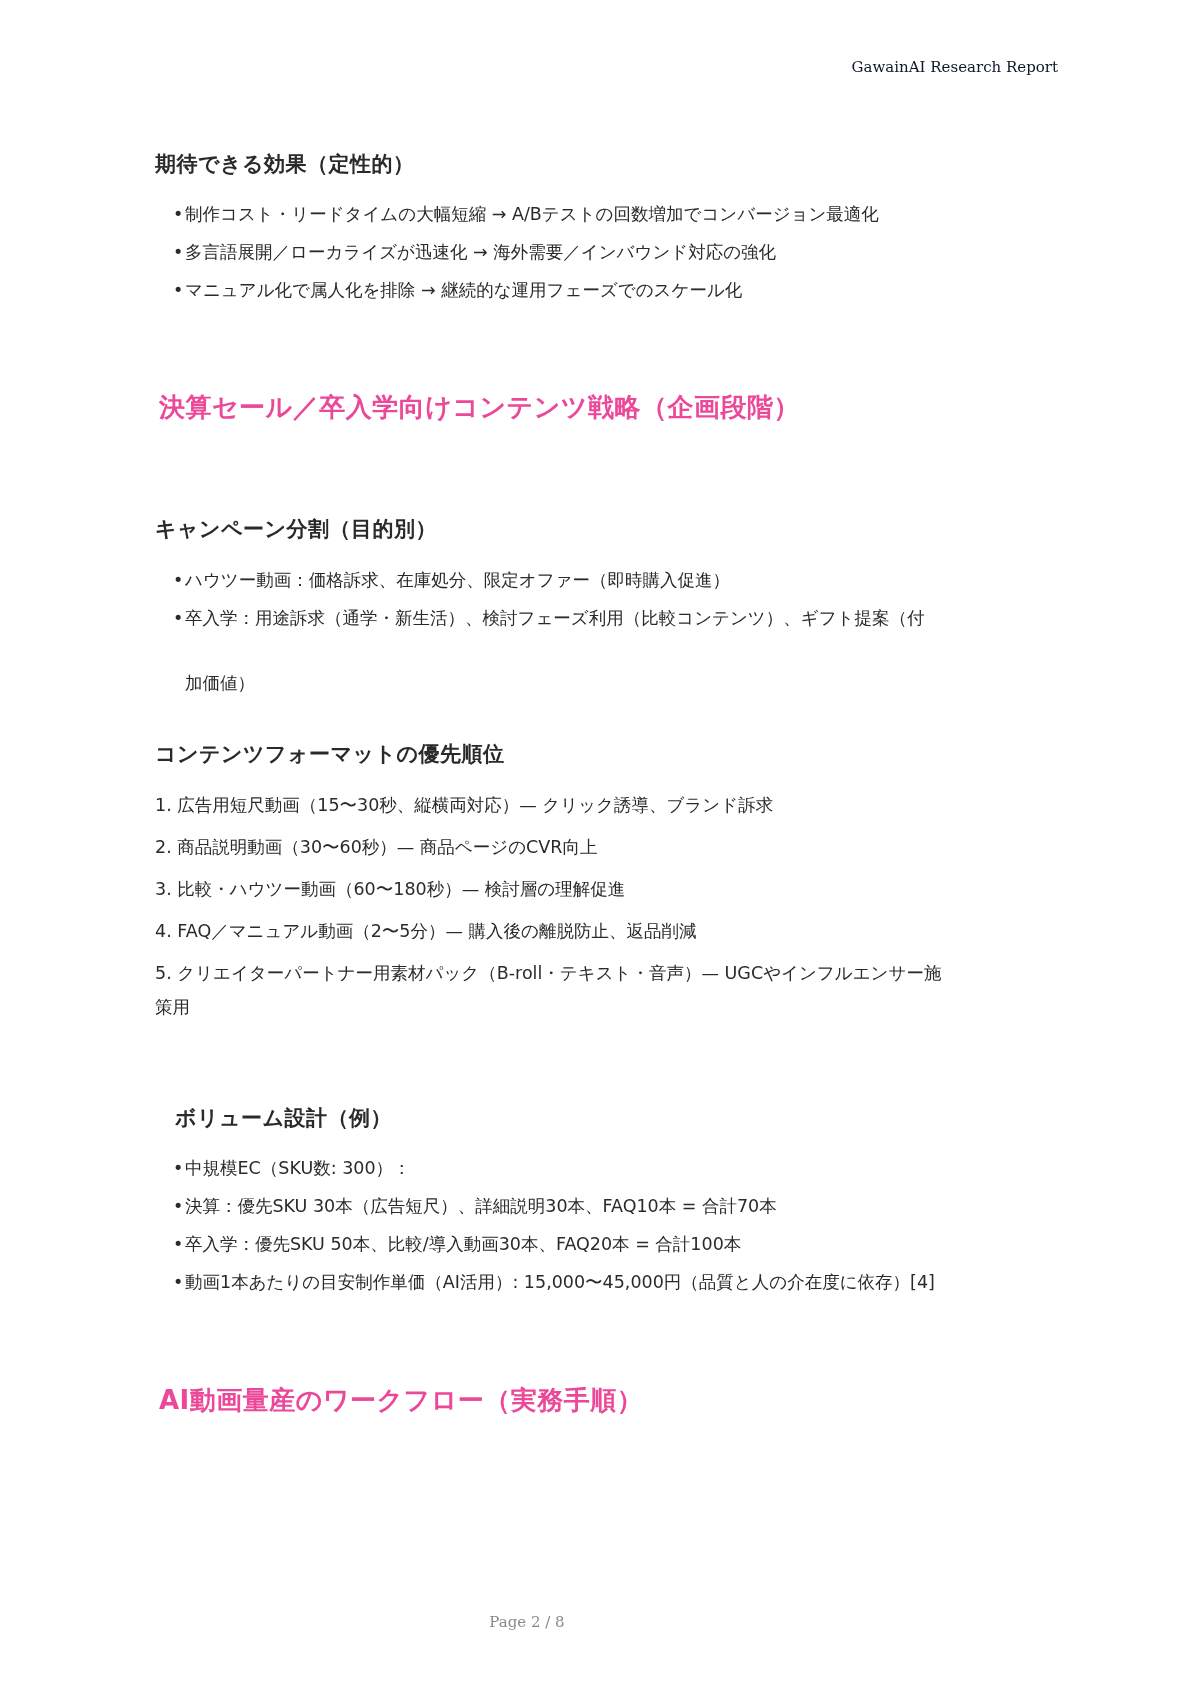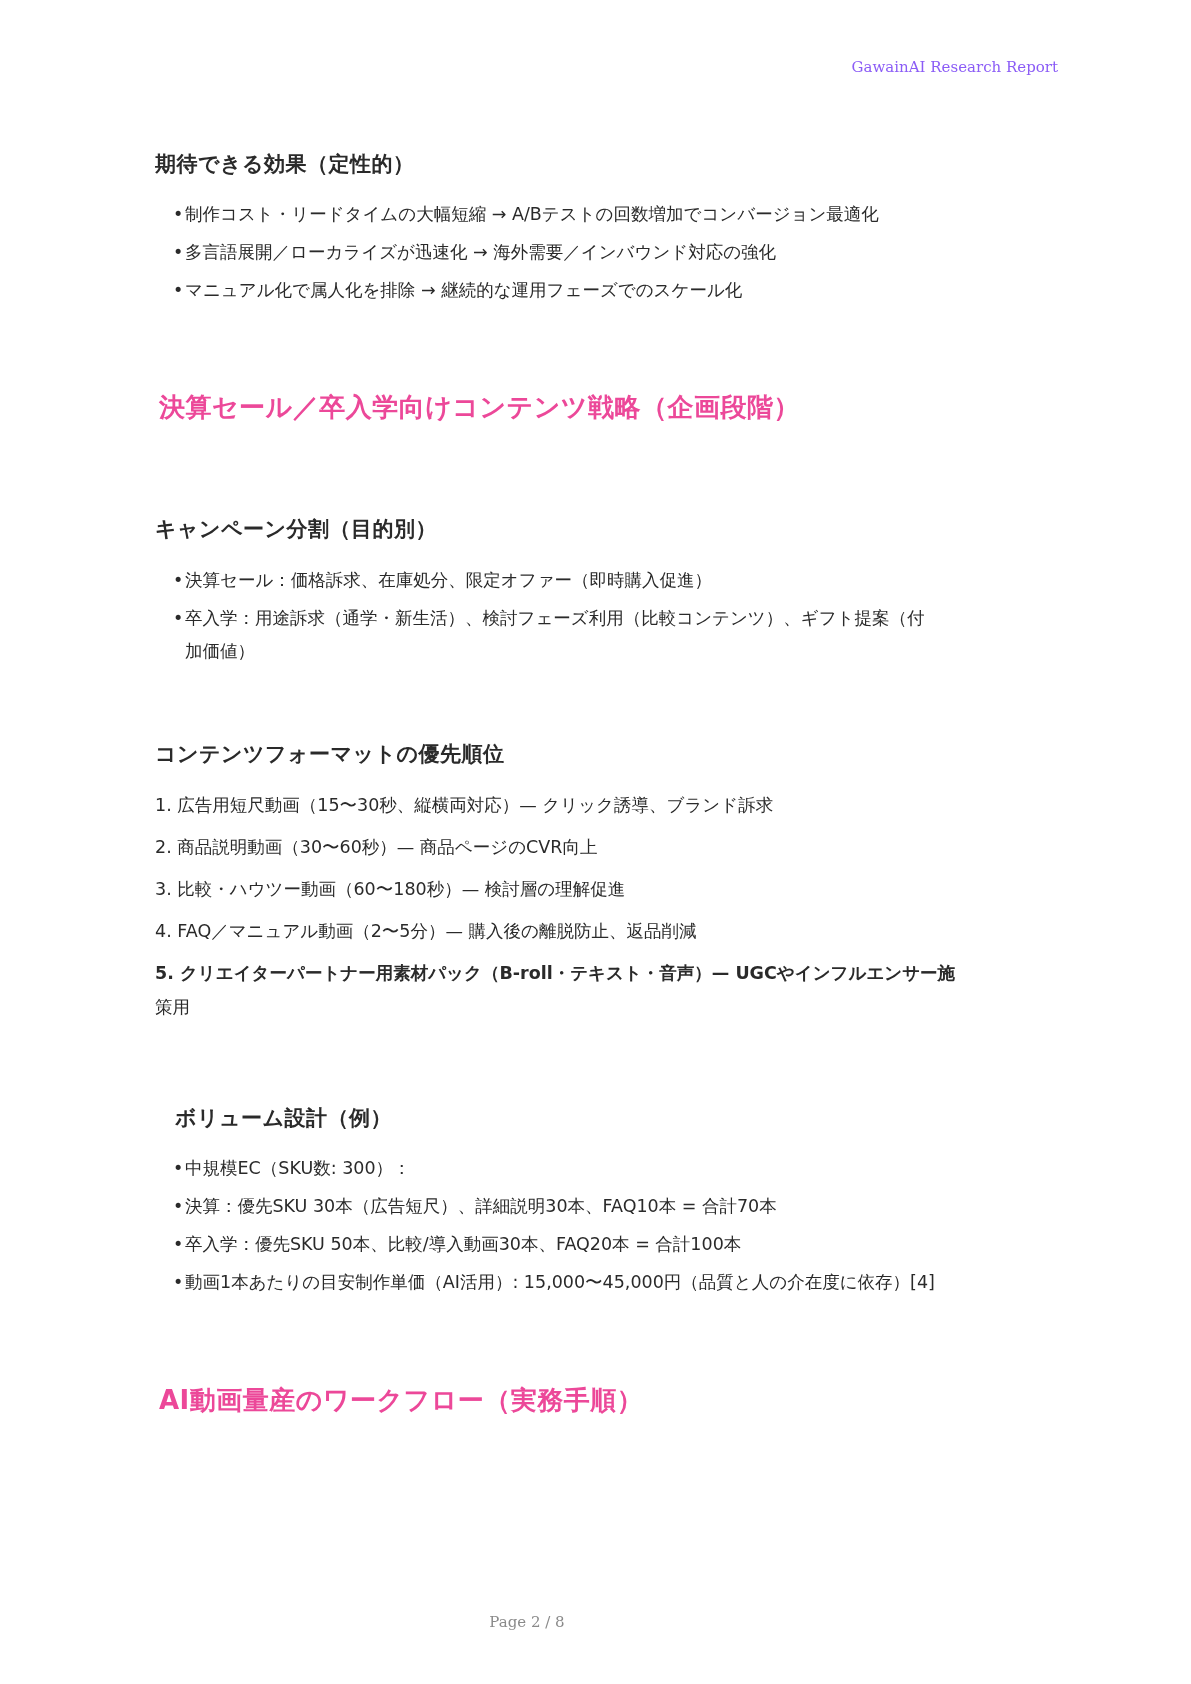--- a/index.html
+++ b/index.html
@@ -1,19 +1,19 @@
 <!DOCTYPE html>
 <html><head>
 <meta charset="utf-8">
 <style>
   html, body { margin: 0; padding: 0; background: #ffffff; }
   body { width: 1191px; height: 1684px; position: relative; overflow: hidden;
          font-family: "DejaVu Sans", "Liberation Sans", sans-serif; color: #222; }
   .running-header { position: absolute; top: 58px; right: 133px;
-         font-family: "DejaVu Serif", "Liberation Serif", serif; font-size: 15px; color: #8b5cf6; }
+         font-family: "DejaVu Serif", "Liberation Serif", serif; font-size: 15px; color: #0f172a; }
   .page-footer { position: absolute; top: 1613px; left: 0; width: 1054px; text-align: center;
          font-family: "DejaVu Serif", "Liberation Serif", serif; font-size: 15px; color: #8a8a8a; }
   .content { position: absolute; left: 155px; top: 0; width: 885px; }
   .h3 { position: absolute; left: 0; font-size: 21px; font-weight: bold; color: #2a2a2a; white-space: nowrap; letter-spacing: 0.5px; }
   .h2 { position: absolute; left: 4px; font-size: 26px; font-weight: bold; color: #ec4899; white-space: nowrap; letter-spacing: 0.5px; }
   .li { position: absolute; left: 18px; font-size: 17.5px; color: #2a2a2a; white-space: nowrap; line-height: 34px; }
   .li .bullet { display: inline-block; width: 12px; }
   .oli { position: absolute; left: 0; font-size: 17.5px; color: #2a2a2a; white-space: nowrap; line-height: 34px; }
 </style>
 </head>
@@ -24,30 +24,30 @@
 <div class="content">
 
   <div class="h3" style="top:150px;">期待できる効果（定性的）</div>
   <div class="li" style="top:197px;"><span class="bullet">•</span><span>制作コスト・リードタイムの大幅短縮 → A/Bテストの回数増加でコンバージョン最適化</span></div>
   <div class="li" style="top:235px;"><span class="bullet">•</span><span>多言語展開／ローカライズが迅速化 → 海外需要／インバウンド対応の強化</span></div>
   <div class="li" style="top:273px;"><span class="bullet">•</span><span>マニュアル化で属人化を排除 → 継続的な運用フェーズでのスケール化</span></div>
 
   <div class="h2" style="top:390px;">決算セール／卒入学向けコンテンツ戦略（企画段階）</div>
 
   <div class="h3" style="top:515px;">キャンペーン分割（目的別）</div>
-  <div class="li" style="top:563px;"><span class="bullet">•</span><span>決算セール：価格訴求、在庫処分、限定オファー（即時購入促進）</span></div>
+  <div class="li" style="top:563px;"><span class="bullet">•</span><span>ハウツー動画：価格訴求、在庫処分、限定オファー（即時購入促進）</span></div>
   <div class="li" style="top:601px;"><span class="bullet">•</span><span>卒入学：用途訴求（通学・新生活）、検討フェーズ利用（比較コンテンツ）、ギフト提案（付</span></div>
-  <div class="li" style="top:634px;"><span class="bullet"></span><span>加価値）</span></div>
+  <div class="li" style="top:666px;"><span class="bullet"></span><span>加価値）</span></div>
 
   <div class="h3" style="top:740px;">コンテンツフォーマットの優先順位</div>
   <div class="oli" style="top:788px;">1. 広告用短尺動画（15〜30秒、縦横両対応）— クリック誘導、ブランド訴求</div>
   <div class="oli" style="top:830px;text-align:center;">2. 商品説明動画（30〜60秒）— 商品ページのCVR向上</div>
   <div class="oli" style="top:872px;">3. 比較・ハウツー動画（60〜180秒）— 検討層の理解促進</div>
   <div class="oli" style="top:914px;">4. FAQ／マニュアル動画（2〜5分）— 購入後の離脱防止、返品削減</div>
-  <div class="oli" style="top:956px;font-weight:bold;">5. クリエイターパートナー用素材パック（B-roll・テキスト・音声）— UGCやインフルエンサー施</div>
+  <div class="oli" style="top:956px;">5. クリエイターパートナー用素材パック（B-roll・テキスト・音声）— UGCやインフルエンサー施</div>
   <div class="oli" style="top:990px;">策用</div>
 
   <div class="h3" style="top:1104px;margin-left:20px;">ボリューム設計（例）</div>
   <div class="li" style="top:1151px;"><span class="bullet">•</span><span>中規模EC（SKU数: 300）：</span></div>
   <div class="li" style="top:1189px;"><span class="bullet">•</span><span>決算：優先SKU 30本（広告短尺）、詳細説明30本、FAQ10本 = 合計70本</span></div>
   <div class="li" style="top:1227px;"><span class="bullet">•</span><span>卒入学：優先SKU 50本、比較/導入動画30本、FAQ20本 = 合計100本</span></div>
   <div class="li" style="top:1265px;"><span class="bullet">•</span><span>動画1本あたりの目安制作単価（AI活用）: 15,000〜45,000円（品質と人の介在度に依存）[4]</span></div>
 
   <div class="h2" style="top:1383px;">AI動画量産のワークフロー（実務手順）</div>
 </div>

